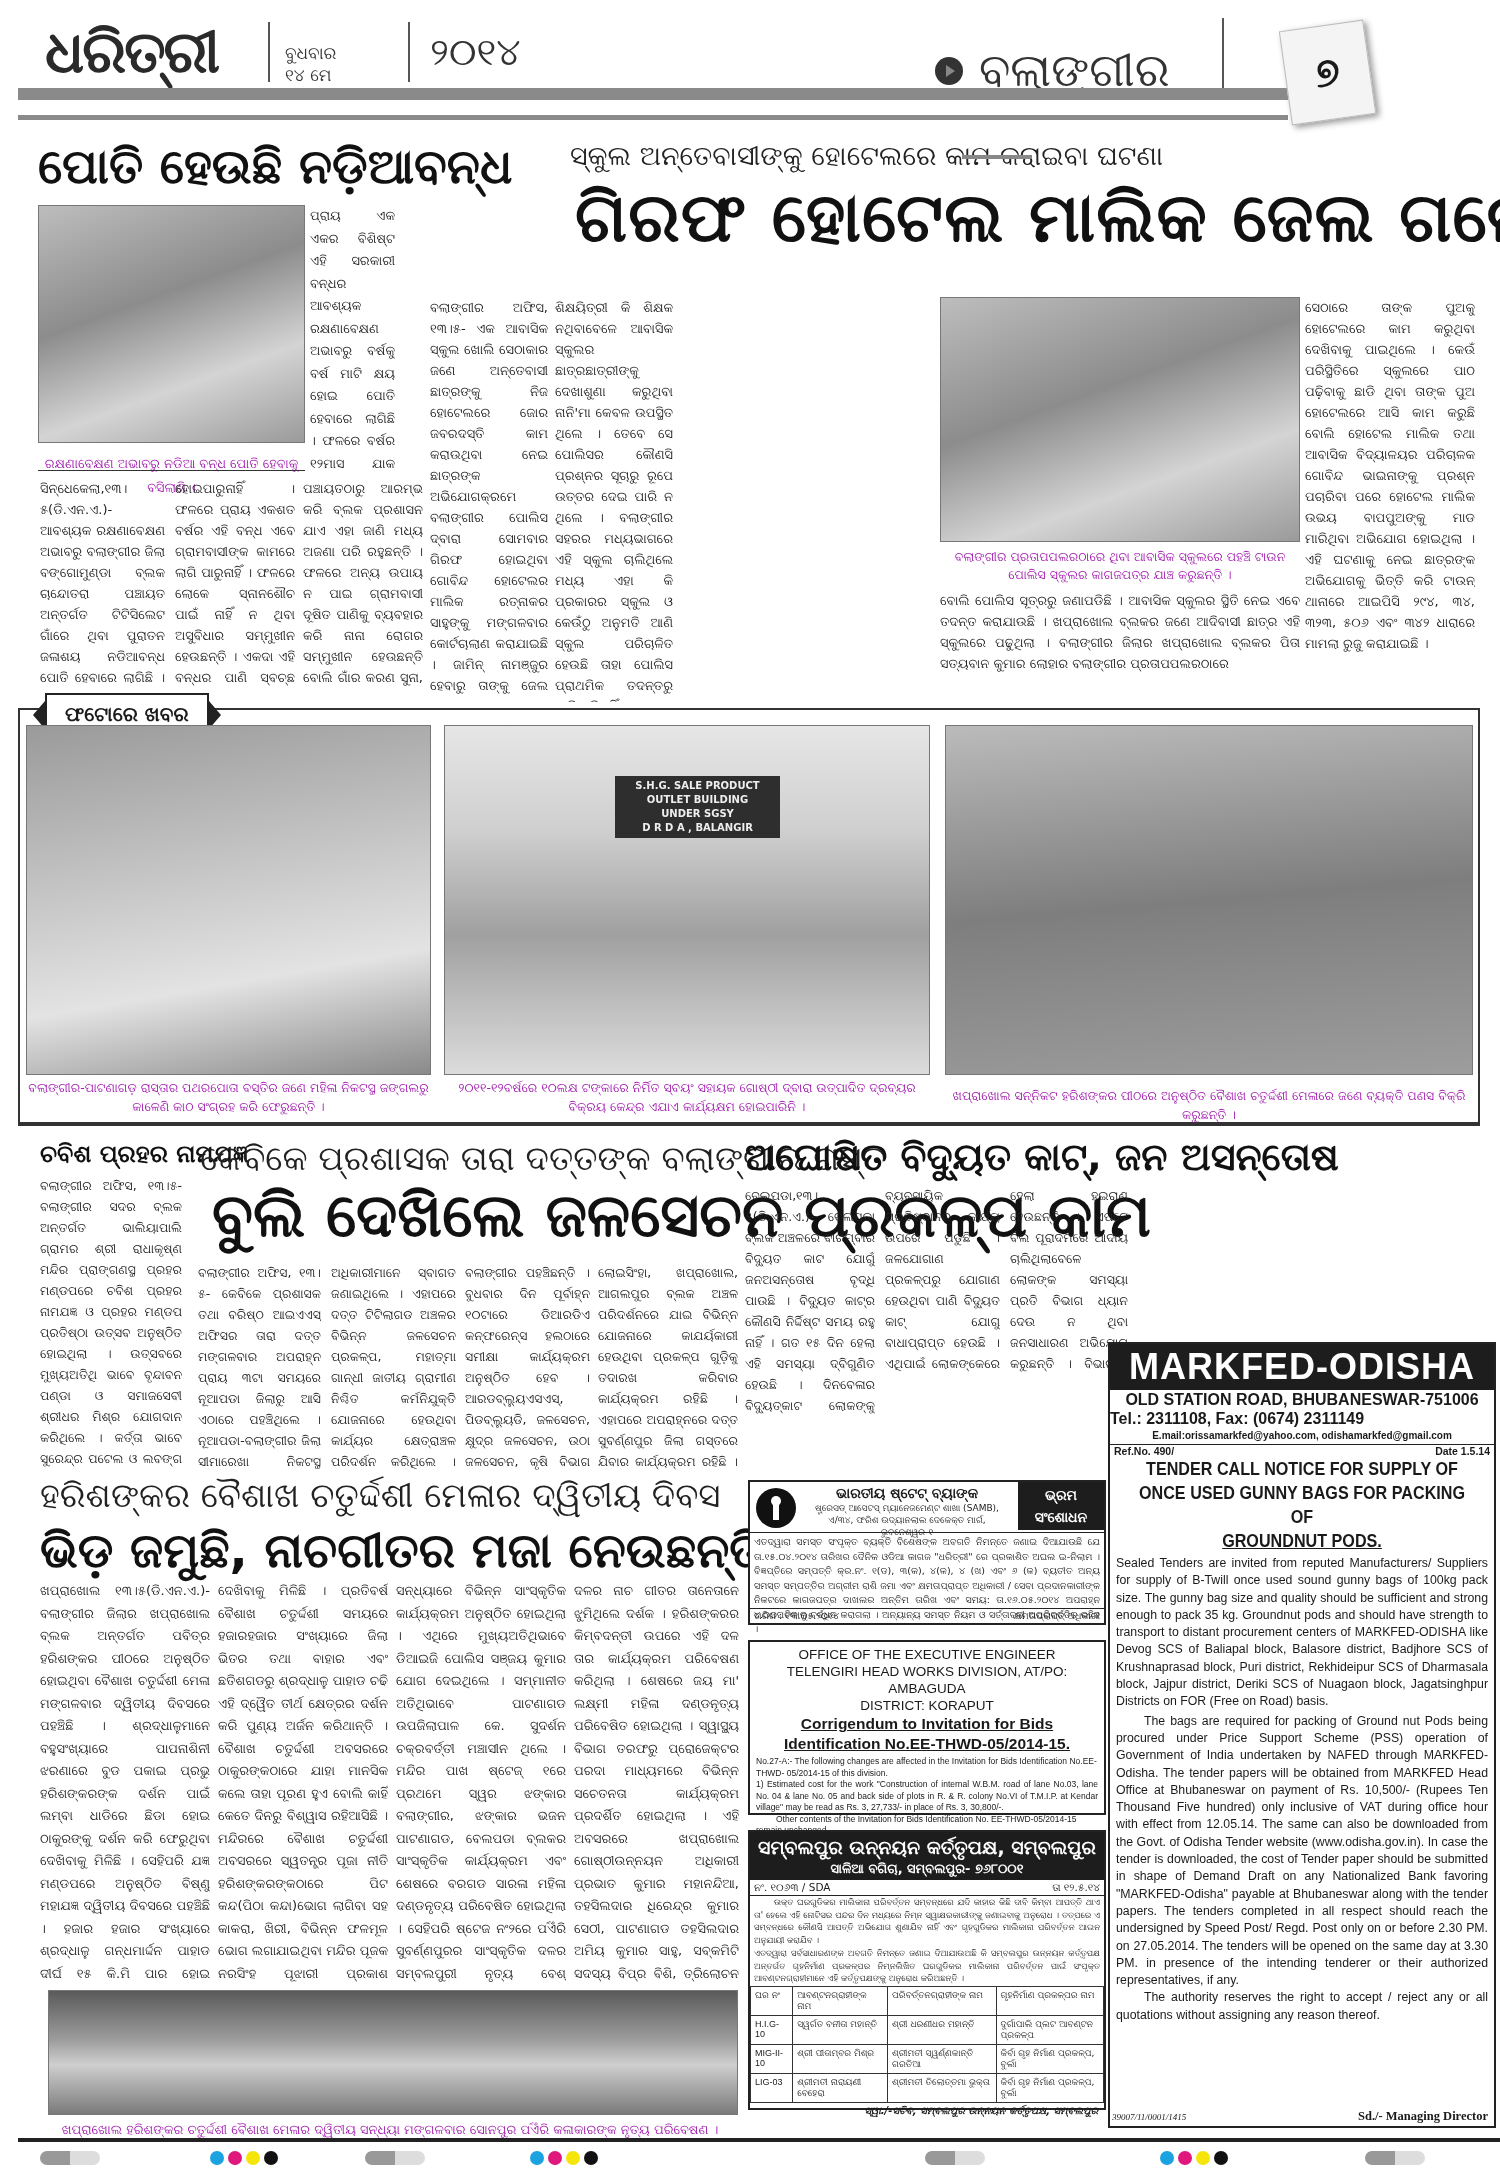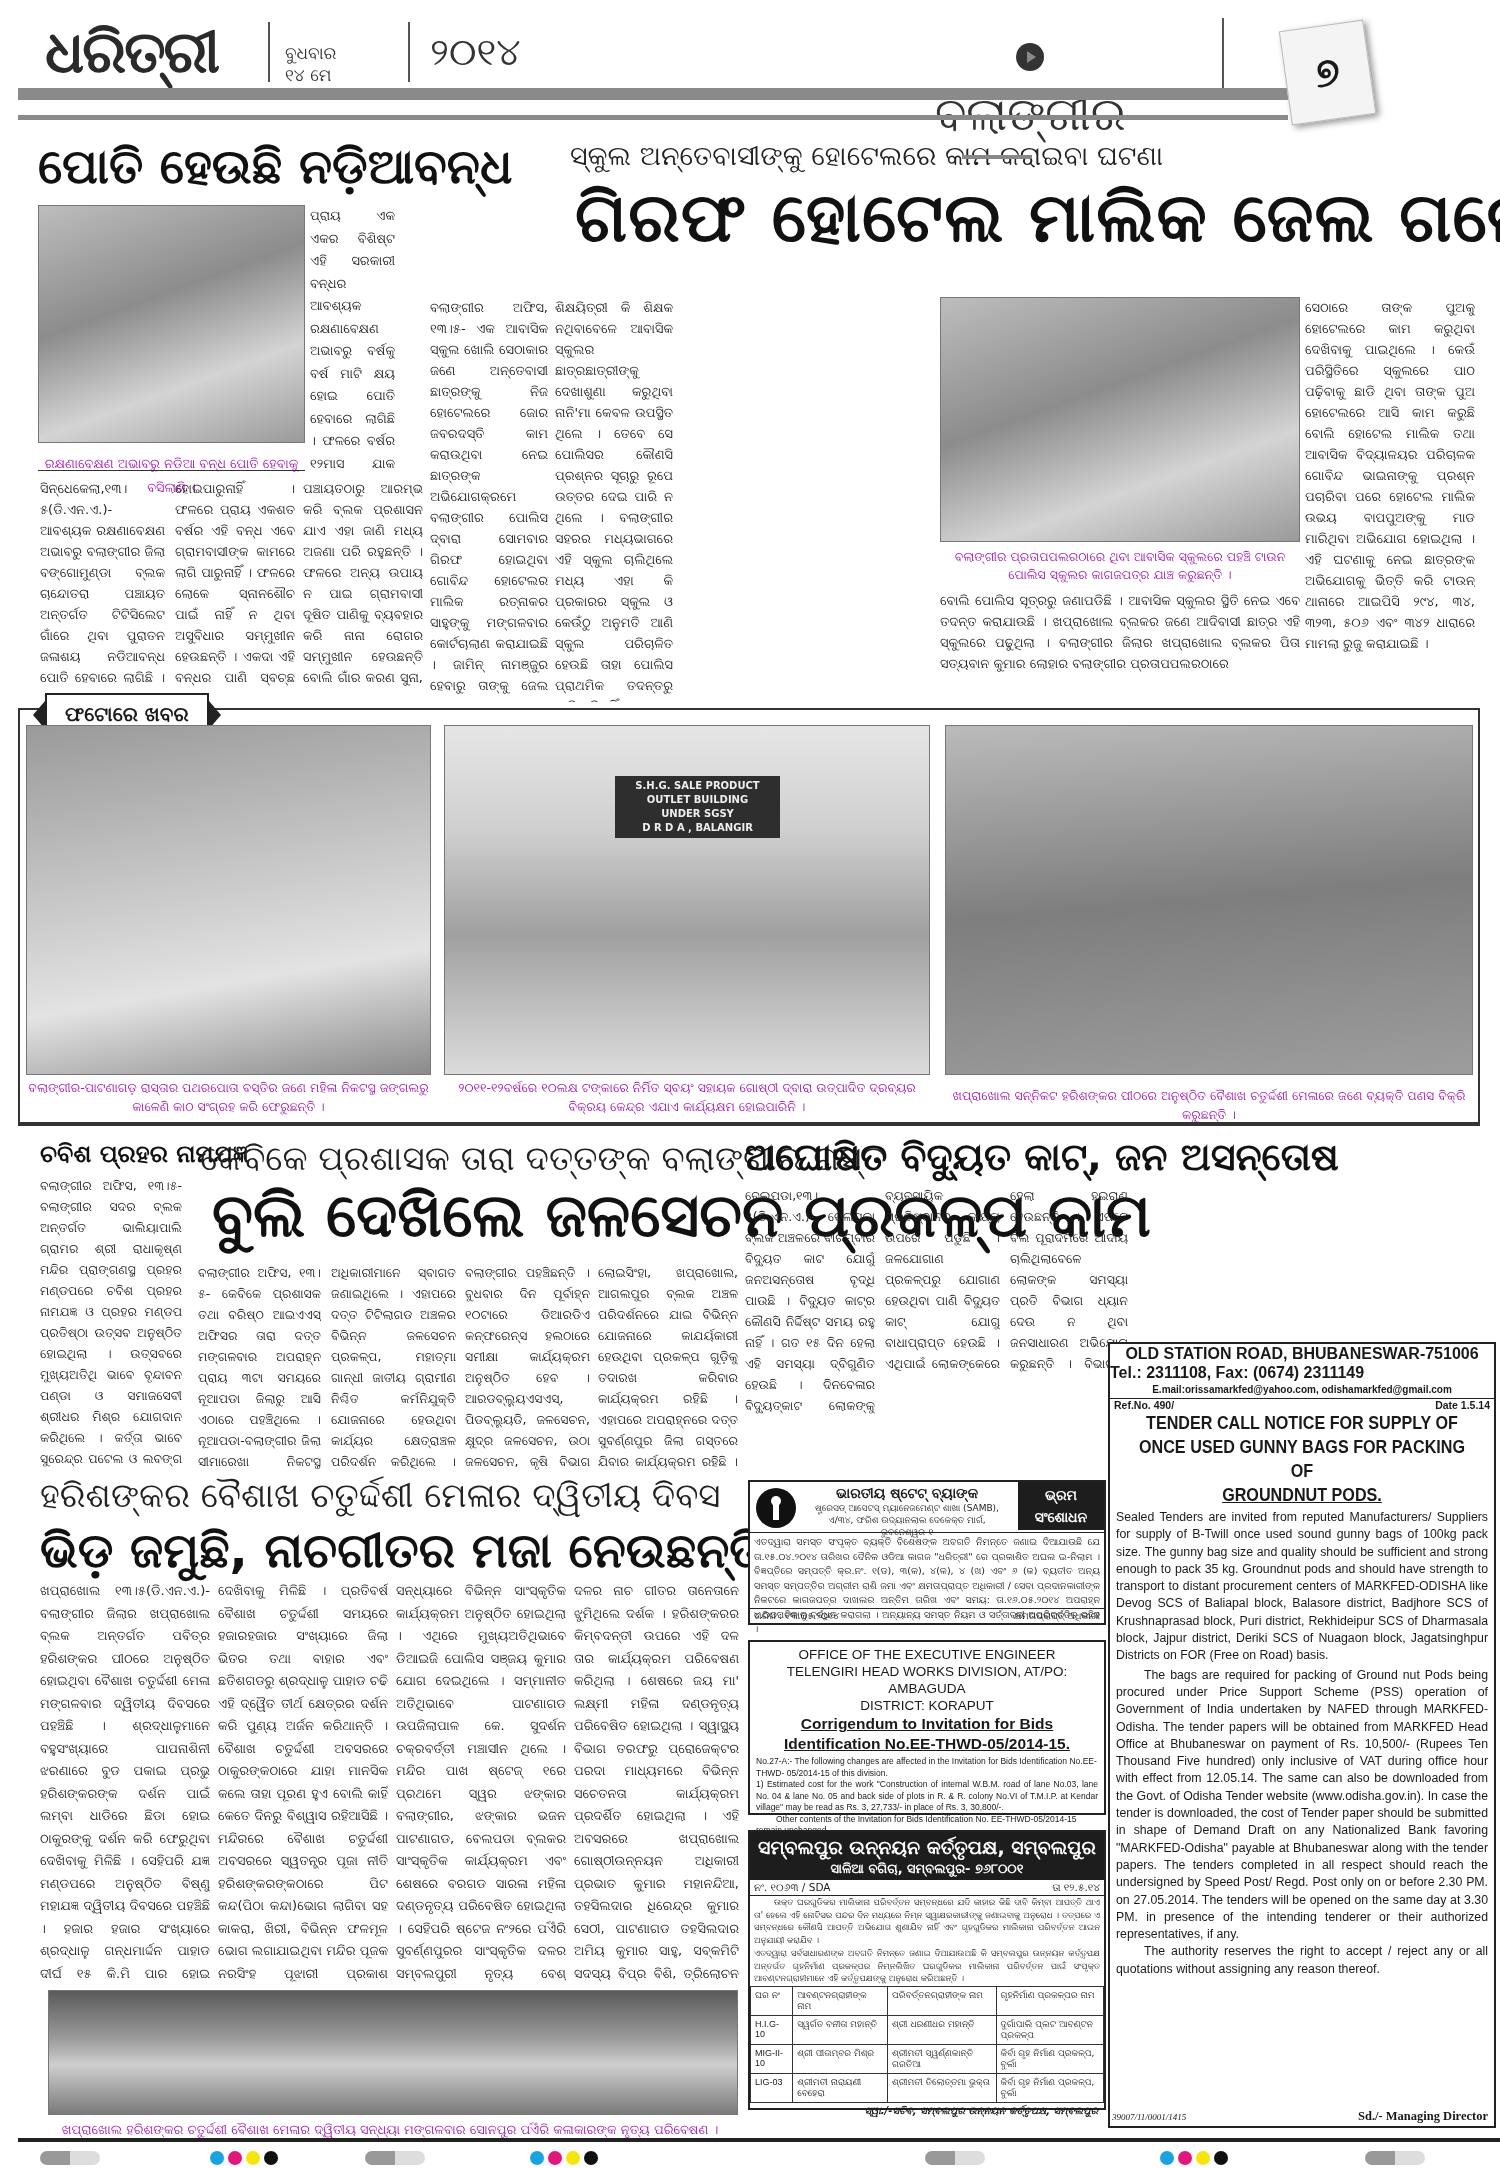--- a/index.html
+++ b/index.html
@@ -42,21 +42,21 @@
 <body>
 
 <div class="abs mast-logo">ଧରିତ୍ରୀ</div>
 <div class="abs vsep" style="left:268px;top:22px;height:60px;"></div>
 <div class="abs mast-day" style="left:285px;">
   <div>ବୁଧବାର</div>
   <div>୧୪ ମେ</div>
 </div>
 <div class="abs vsep" style="left:408px;top:22px;height:60px;"></div>
 <div class="abs mast-year" style="left:430px;top:30px;">୨୦୧୪</div>
-<div class="abs mast-city" style="left:935px;top:43px;flex-direction:column;">
+<div class="abs mast-city" style="left:935px;top:43px;">
   <span class="play-dot"></span>
   <span>ବଲାଙ୍ଗୀର</span>
 </div>
 <div class="abs vsep" style="left:1222px;top:18px;height:70px;"></div>
 <div class="abs bar-thick" style="width:1270px;"></div>
 <div class="abs bar-thin" style="width:1270px;"></div>
 <div class="abs page-flag">
     <span>୭</span>
   </div>
 
@@ -191,20 +191,21 @@
       <td>ଶ୍ରୀମତୀ ନାରାୟଣୀ ବେହେରା</td>
       <td>ଶ୍ରୀମତୀ ତିଲୋତ୍ତମା ଭୁକ୍ତା</td>
       <td>କିର୍ବା ଗୃହ ନିର୍ମାଣ ପ୍ରକଳ୍ପ, ବୁର୍ଲା</td>
     </tr>
   </tbody>
     </table>
   <div style="font-size:10px;text-align:right;padding:2px 6px;font-style:italic;font-weight:bold;">ସ୍ୱା./-ସଚିବ, ସମ୍ବଲପୁର ଉନ୍ନୟନ କର୍ତ୍ତୃପକ୍ଷ, ସମ୍ବଲପୁର</div>
 </div>
 
 <div class="abs box en" style="left:1108px;top:1342px;width:388px;height:786px;">
+  <div class="ad-head-dark" style="font-size:36px;line-height:46px;letter-spacing:1px;">MARKFED-ODISHA</div>
   <div style="text-align:center;font-weight:bold;font-size:16px;line-height:19px;">OLD STATION ROAD, BHUBANESWAR-751006</div>
   <div style="font-weight:bold;font-size:16px;line-height:19px;">Tel.: 2311108, Fax: (0674) 2311149</div>
   <div style="text-align:center;font-weight:bold;font-size:10px;line-height:16px;border-bottom:1px solid #222;">E.mail:orissamarkfed@yahoo.com, odishamarkfed@gmail.com</div>
   <div style="display:flex;justify-content:space-between;font-weight:bold;font-size:10.5px;padding:0 4px;">
     <span>Ref.No. 490/</span>
     <span>Date 1.5.14</span>
   </div>
   <div class="en-cond" style="text-align:center;font-size:19px;line-height:24px;font-weight:bold;transform:scaleX(0.85);">
     <div>TENDER CALL NOTICE FOR SUPPLY OF</div>
     <div>ONCE USED GUNNY BAGS FOR PACKING OF</div>

